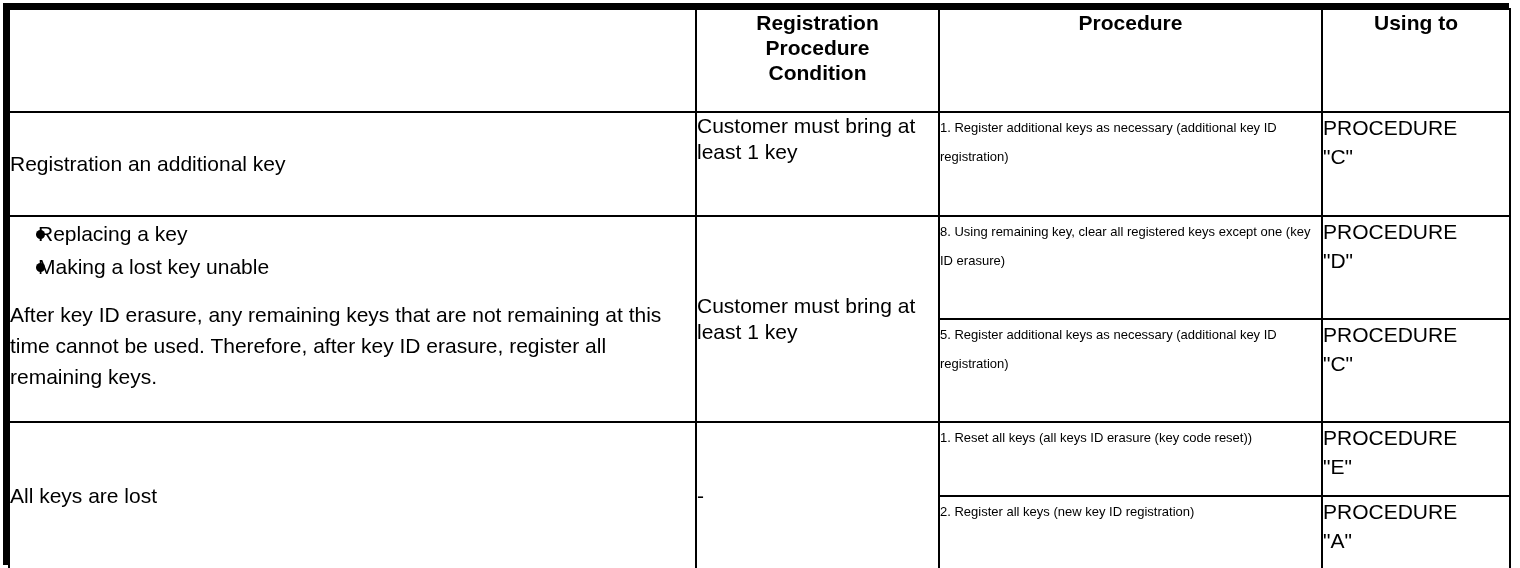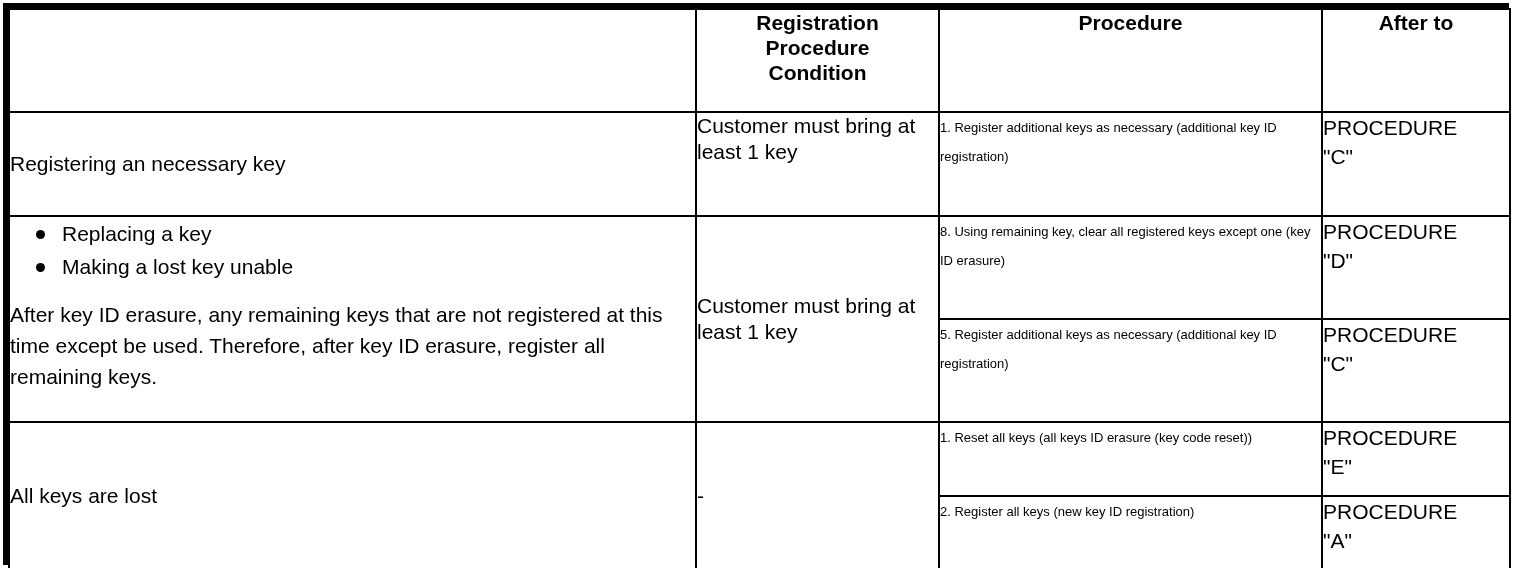--- a/index.html
+++ b/index.html
@@ -78,21 +78,21 @@
     display: block;
   }
 
   ul.bullets {
     list-style: none;
     margin: 4px 0 0 0;
     padding: 0;
   }
   ul.bullets li {
     position: relative;
-    padding-left: 52px;
+    padding-left: 28px;
     margin-bottom: 7px;
     font-size: 21px;
     line-height: 26px;
   }
   ul.bullets li .bullet-dot {
     position: absolute;
     left: 26px;
     top: 9px;
     width: 9px;
     height: 9px;
@@ -139,28 +139,28 @@
     </colgroup>
     <thead>
       <tr>
         <th class="hdr hdr-blank"></th>
         <th class="hdr">
           <span>Registration</span><br>
           <span>Procedure</span><br>
           <span>Condition</span>
         </th>
         <th class="hdr">Procedure</th>
-        <th class="hdr">After to</th>
+        <th class="hdr">Using to</th>
       </tr>
     </thead>
     <tbody>
 
       <tr class="row1">
         <td class="cell mid">
-          <span class="case-text">Registering an necessary key</span>
+          <span class="case-text">Registration an additional key</span>
         </td>
         <td class="cell">Customer must bring at least 1 key</td>
         <td class="cell">
           <span class="proc-text">1. Register additional keys as necessary (additional key ID registration)</span>
         </td>
         <td class="cell">
           <span class="ref-text">PROCEDURE</span>
           <span class="ref-text">"C"</span>
         </td>
       </tr>
@@ -170,21 +170,21 @@
           <ul class="bullets">
             <li>
               <span class="bullet-dot"></span>
               <span>Replacing a key</span>
             </li>
             <li>
               <span class="bullet-dot"></span>
               <span>Making a lost key unable</span>
             </li>
           </ul>
-          <p class="note">After key ID erasure, any remaining keys that are not registered at this time except be used. Therefore, after key ID erasure, register all remaining keys.</p>
+          <p class="note">After key ID erasure, any remaining keys that are not remaining at this time cannot be used. Therefore, after key ID erasure, register all remaining keys.</p>
         </td>
         <td class="cell mid" rowspan="2">Customer must bring at least 1 key</td>
         <td class="cell">
           <span class="proc-text">8. Using remaining key, clear all registered keys except one (key ID erasure)</span>
         </td>
         <td class="cell">
           <span class="ref-text">PROCEDURE</span>
           <span class="ref-text">"D"</span>
         </td>
       </tr>

